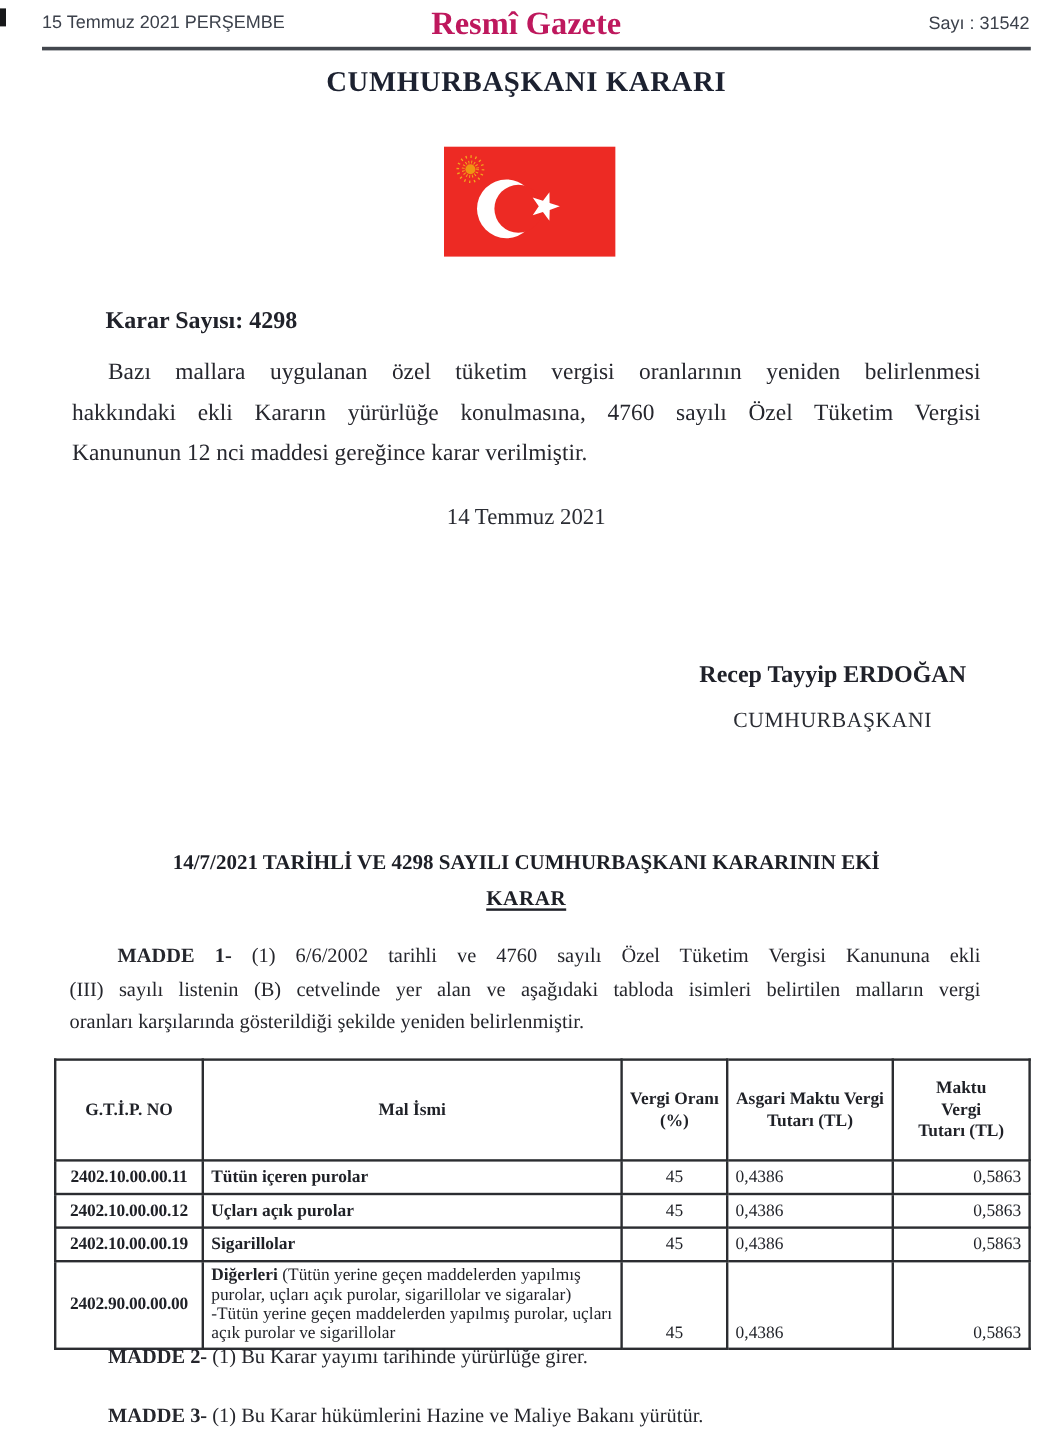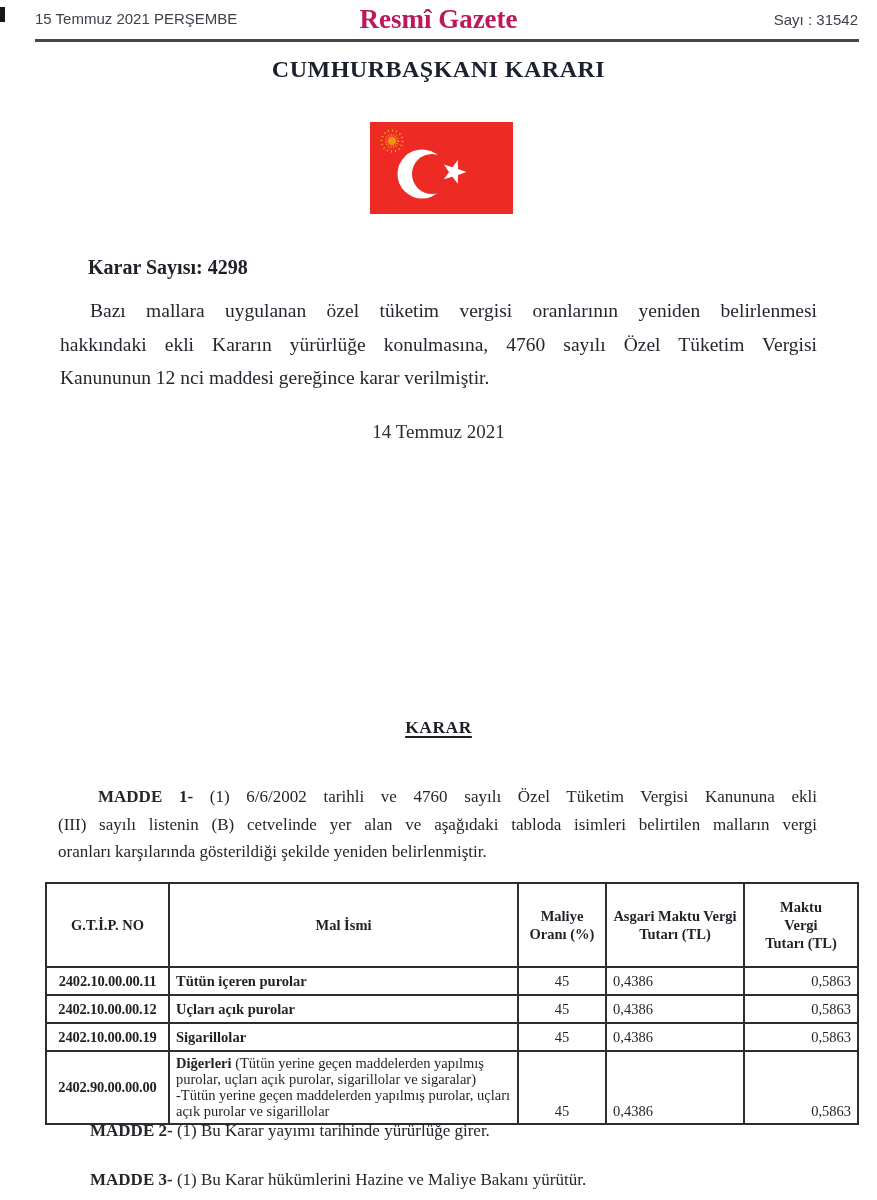--- a/index.html
+++ b/index.html
@@ -113,22 +113,27 @@
   <div class="karar-no">Karar Sayısı: 4298</div>
 
   <div class="para1">
     <div class="ln first">Bazı mallara uygulanan özel tüketim vergisi oranlarının yeniden belirlenmesi</div>
     <div class="ln">hakkındaki ekli Kararın yürürlüğe konulmasına, 4760 sayılı Özel Tüketim Vergisi</div>
     <div class="ln last">Kanununun 12 nci maddesi gereğince karar verilmiştir.</div>
   </div>
 
   <div class="date-line">14 Temmuz 2021</div>
 
+  <div class="sig-block">
+    <div class="sig-name">Recep Tayyip ERDOĞAN</div>
+    <div class="sig-title">CUMHURBAŞKANI</div>
+  </div>
 
   <div class="annex-title">
+    <div class="l1">14/7/2021 TARİHLİ VE 4298 SAYILI CUMHURBAŞKANI KARARININ EKİ</div>
     <div class="l2">KARAR</div>
   </div>
 
   <div class="para-m1">
     <div class="ln first"><span class="bold">MADDE 1-</span><span> (1) 6/6/2002 tarihli ve 4760 sayılı Özel Tüketim Vergisi Kanununa ekli</span></div>
     <div class="ln">(III) sayılı listenin (B) cetvelinde yer alan ve aşağıdaki tabloda isimleri belirtilen malların vergi</div>
     <div class="ln last">oranları karşılarında gösterildiği şekilde yeniden belirlenmiştir.</div>
   </div>
 
   <table class="decree">
@@ -136,21 +141,21 @@
       <col style="width:123px">
         <col style="width:349px">
         <col style="width:88px">
         <col style="width:138px">
         <col style="width:114px">
     </colgroup>
     <thead>
       <tr>
         <th>G.T.İ.P. NO</th>
         <th>Mal İsmi</th>
-        <th>Maliye Oranı (%)</th>
+        <th>Vergi Oranı (%)</th>
         <th>Asgari Maktu Vergi Tutarı (TL)</th>
         <th class="h-maktu">Maktu Vergi Tutarı (TL)</th>
       </tr>
     </thead>
     <tbody>
       <tr class="data-row">
         <td class="c-gtip">2402.10.00.00.11</td>
         <td class="c-name">Tütün içeren purolar</td>
         <td class="c-rate">45</td>
         <td class="c-min">0,4386</td>

